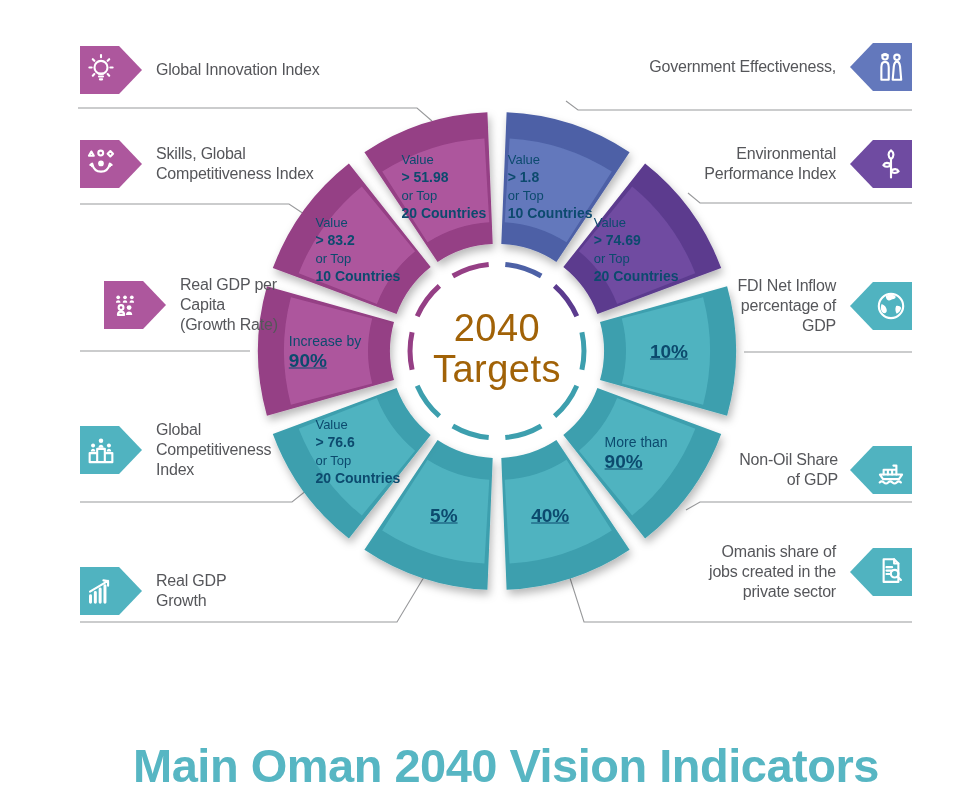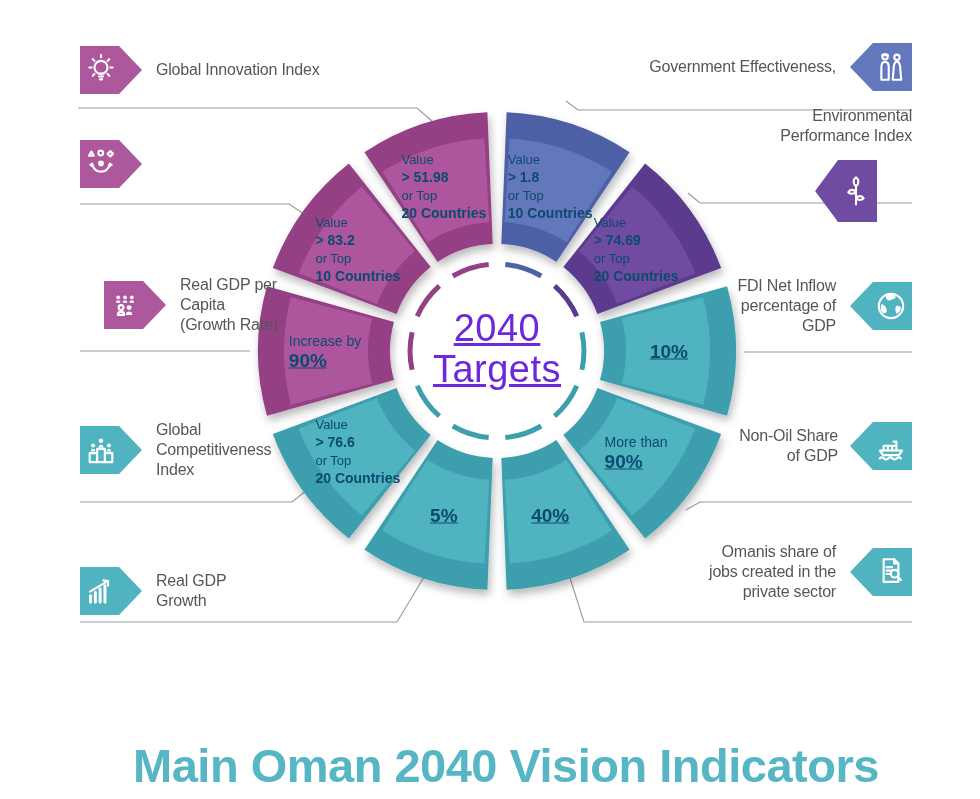--- a/index.html
+++ b/index.html
@@ -148,21 +148,21 @@
         <div class="sl-n">or Top</div>
         <div class="sl-b">10 Countries</div>
       </div>
       <div class="seg-label" style="left: 443.849px; top: 187.418px;">
         <div class="sl-n">Value</div>
         <div class="sl-b">&gt; 51.98</div>
         <div class="sl-n">or Top</div>
         <div class="sl-b">20 Countries</div>
       </div>
     </div>
-  <div id="center-label" style="color: #6d28d9; text-decoration: underline;">
+  <div id="center-label" style="color: #a16207;">
     <div>2040</div>
     <div>Targets</div>
   </div>
   <div id="left-col">
       <div class="ind left" style="top: 70px; transform: translateY(-50%); left: 80px;">
         <div class="tag point-right" style="background: rgb(173, 87, 157);">
           <svg viewBox="0 0 24 24">
             <circle cx="12" cy="10.2" r="4.6"></circle>
             <path d="M10.6,14.6 h2.8 M10.6,16.6 h2.8 M11.2,18.6 h1.6"></path>
             <path d="M12,3 V1.4 M5.4,10.2 H3.8 M20.2,10.2 H18.6 M7.3,5.5 L6.2,4.4 M16.7,5.5 l1.1,-1.1 M7.3,14.9 l-1.1,1.1 M16.7,14.9 l1.1,1.1"></path>
@@ -174,20 +174,24 @@
       </div>
       <div class="ind left" style="top: 164px; transform: translateY(-50%); left: 80px;">
         <div class="tag point-right" style="background: rgb(173, 87, 157);">
           <svg viewBox="0 0 24 24">
             <path d="M5.2,3.2 6.9,6.2 3.5,6.2 Z"></path>
             <circle cx="11.8" cy="4.3" r="1.7"></circle>
             <path d="M18.6,2.9 20.5,4.8 18.6,6.7 16.7,4.8 Z"></path>
             <circle class="f" cx="12" cy="11.6" r="2"></circle>
             <path d="M5.8,11.8 C6.6,15.4 8.9,17.4 12,17.4 C15.1,17.4 17.4,15.4 18.2,11.8 M5.8,11.8 l-1.3,0.9 M5.8,11.8 l-0.2,1.7 M18.2,11.8 l1.3,0.9 M18.2,11.8 l0.2,1.7"></path>
           </svg>
+        </div>
+        <div class="ind-text">
+          <div>Skills, Global</div>
+          <div>Competitiveness Index</div>
         </div>
       </div>
       <div class="ind left" style="top: 305px; transform: translateY(-50%); left: 80px; margin-left: 24px;">
         <div class="tag point-right" style="background: rgb(173, 87, 157);">
           <svg viewBox="0 0 24 24">
             <g class="f">
               <circle cx="7.2" cy="6.6" r="1.3"></circle>
               <path d="M5.6,10.4 c0,-2.3 3.2,-2.3 3.2,0 z"></path>
               <circle cx="12" cy="6.6" r="1.3"></circle>
               <path d="M10.4,10.4 c0,-2.3 3.2,-2.3 3.2,0 z"></path>
@@ -244,21 +248,21 @@
         </div>
         <div class="tag point-left" style="background: rgb(99, 120, 188);">
           <svg viewBox="0 0 24 24">
             <circle cx="7.8" cy="4.8" r="1.9"></circle>
             <path d="M5.2,21 V12.2 c0,-2.6 1.2,-3.8 2.6,-3.8 c1.4,0 2.6,1.2 2.6,3.8 V21 Z M5.9,3.6 h3.8"></path>
             <circle cx="16.2" cy="5.2" r="1.9"></circle>
             <path d="M13.2,21 l0.8,-9.4 c0.3,-2.4 1.2,-3.4 2.2,-3.4 c1,0 1.9,1 2.2,3.4 L19.2,21 Z"></path>
           </svg>
         </div>
       </div>
-      <div class="ind right" style="top: 164px; transform: translateY(-50%); right: 68px; flex-direction: column;">
+      <div class="ind right" style="top: 164px; transform: translateY(-50%); right: 68px;">
         <div class="ind-text">
           <div>Environmental</div>
           <div>Performance Index</div>
         </div>
         <div class="tag point-left" style="background: rgb(111, 75, 161);">
           <svg viewBox="0 0 24 24">
             <path d="M12,21.5 V8.5"></path>
             <path d="M12,8.5 C9.8,6.8 9.6,4 12,2.3 C14.4,4 14.2,6.8 12,8.5 Z"></path>
             <path d="M12,12.6 C10.6,14.3 8.2,14.4 6.6,12.8 C7.6,10.8 10.2,10.6 12,12.6 Z"></path>
             <path d="M12,17 C13.4,18.7 15.8,18.8 17.4,17.2 C16.4,15.2 13.8,15 12,17 Z"></path>
@@ -273,21 +277,21 @@
         </div>
         <div class="tag point-left" style="background: rgb(80, 179, 192);">
           <svg viewBox="0 0 24 24">
             <circle cx="12" cy="12" r="8.6"></circle>
             <path class="f" d="M8.6,4.6 c2.2,-0.9 4.6,-0.8 6.4,0.2 c0.6,1.2 0.1,2.1 -1.1,2.3 c-1.8,0.3 -2.6,1.4 -4,0.8 C8.7,7.4 8.1,5.9 8.6,4.6 Z"></path>
             <path class="f" d="M5.4,10.6 c2,0.6 3.4,2.2 3.6,4.2 c0.2,1.6 -0.8,2.6 -2.4,2.2 C4.6,15.4 4.4,12.8 5.4,10.6 Z"></path>
             <path class="f" d="M15.6,12 c1.6,-0.4 3,0.2 3.6,1.4 c-0.4,1.8 -1.6,3.3 -3.2,4.1 c-1,-1.6 -1.2,-3.7 -0.4,-5.5 Z"></path>
           </svg>
         </div>
       </div>
-      <div class="ind right" style="top: 446px; transform: translateY(-50%); right: 68px; gap: 12px;">
+      <div class="ind right" style="top: 470px; transform: translateY(-50%); right: 68px; gap: 12px;">
         <div class="ind-text">
           <div>Non-Oil Share</div>
           <div>of GDP</div>
         </div>
         <div class="tag point-left" style="background: rgb(80, 179, 192);">
           <svg viewBox="0 0 24 24">
             <path d="M4.2,15.2 H19.8 L17.6,18.4 H6.4 Z"></path>
             <path d="M6.8,15.2 V11.8 h3 v3.4 M9.8,15.2 V11.8 h3 v3.4 M12.8,15.2 V11.8 h3 v3.4 M15.8,11.8 V8.9 h-2.1"></path>
             <path d="M4,20.8 c1,-1 2,-1 3,0 c1,1 2,1 3,0 c1,-1 2,-1 3,0 c1,1 2,1 3,0 c1,-1 2,-1 3,0"></path>
           </svg>

